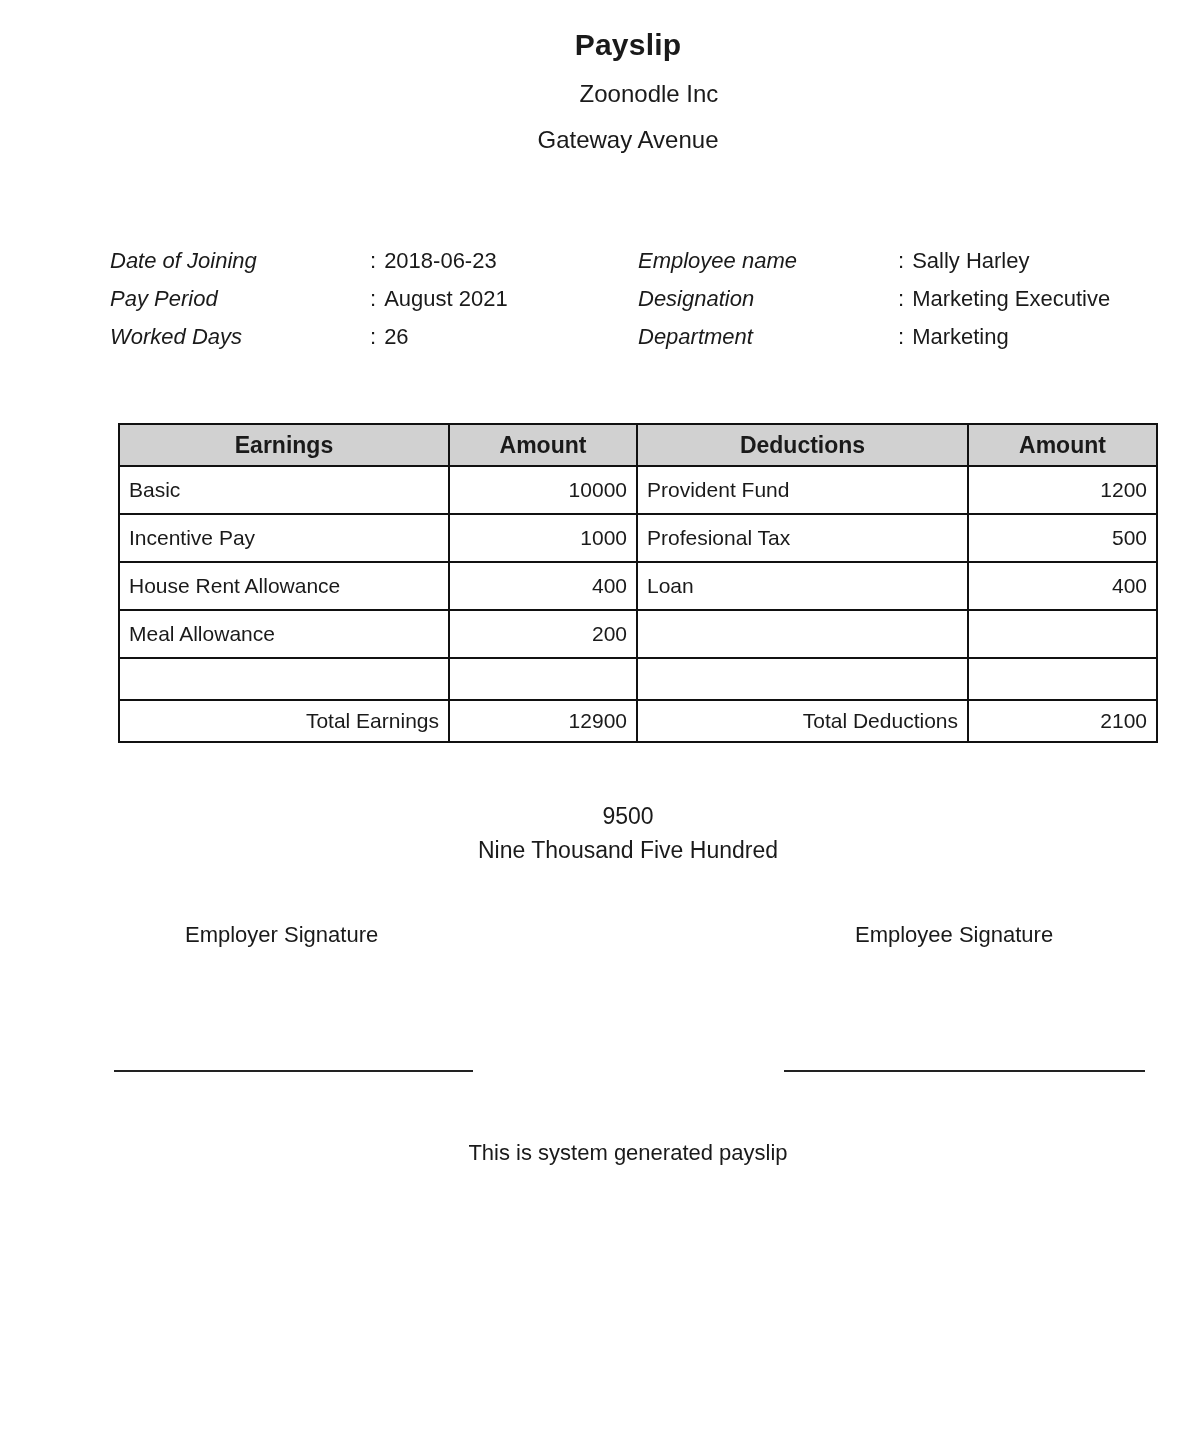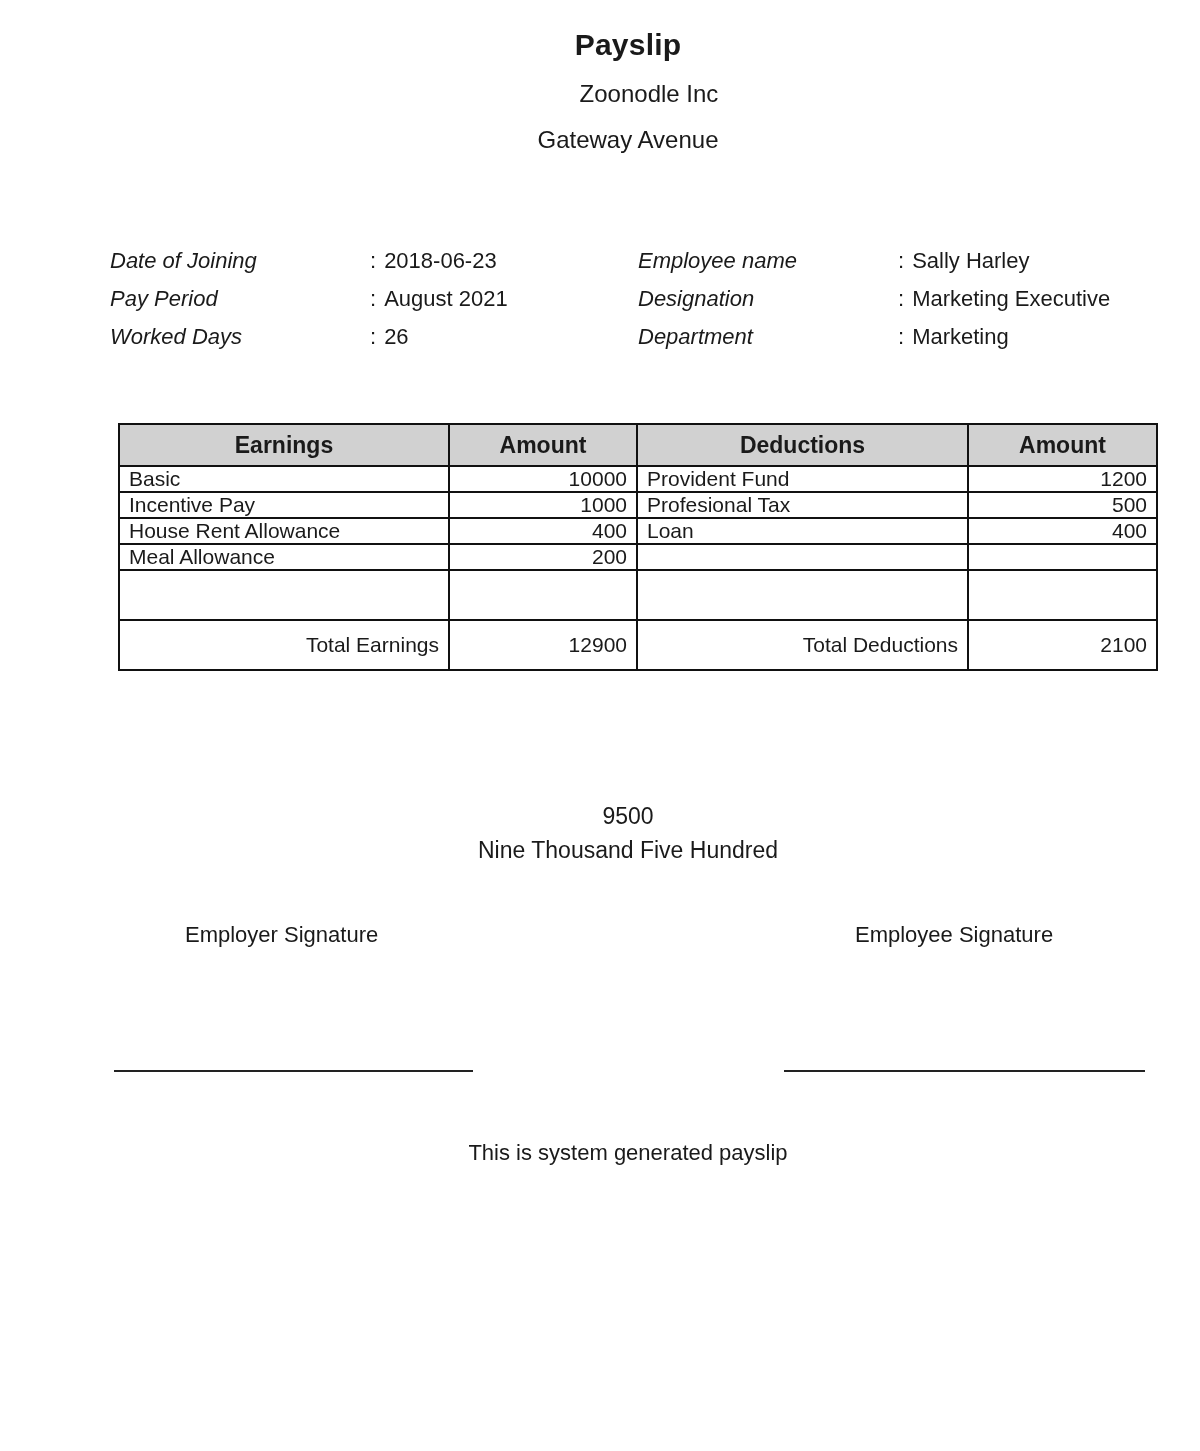--- a/index.html
+++ b/index.html
@@ -51,22 +51,22 @@
     overflow: hidden;
     white-space: nowrap;
   }
   .pay-table th {
     height: 42px;
     background: #d1d1d1;
     font-size: 23px;
     font-weight: 700;
     text-align: center;
   }
-  .pay-table td { height: 26px; text-align: left; }
-  .pay-table tr.short td { height: 50px; }
+  .pay-table td { height: 48px; text-align: left; }
+  .pay-table tr.short td { height: 42px; }
   .pay-table td.num { text-align: right; }
   .pay-table td.label-right { text-align: right; }
 
   
   .netpay-summary { position: absolute; top: 803px; left: 0; width: 100%; text-align: center; font-size: 23px; }
   .netpay-words { margin-top: 7px; }
 
   
   .sig-label { position: absolute; top: 922px; font-size: 22px; }
   .sig-label.employer { left: 157px; }

